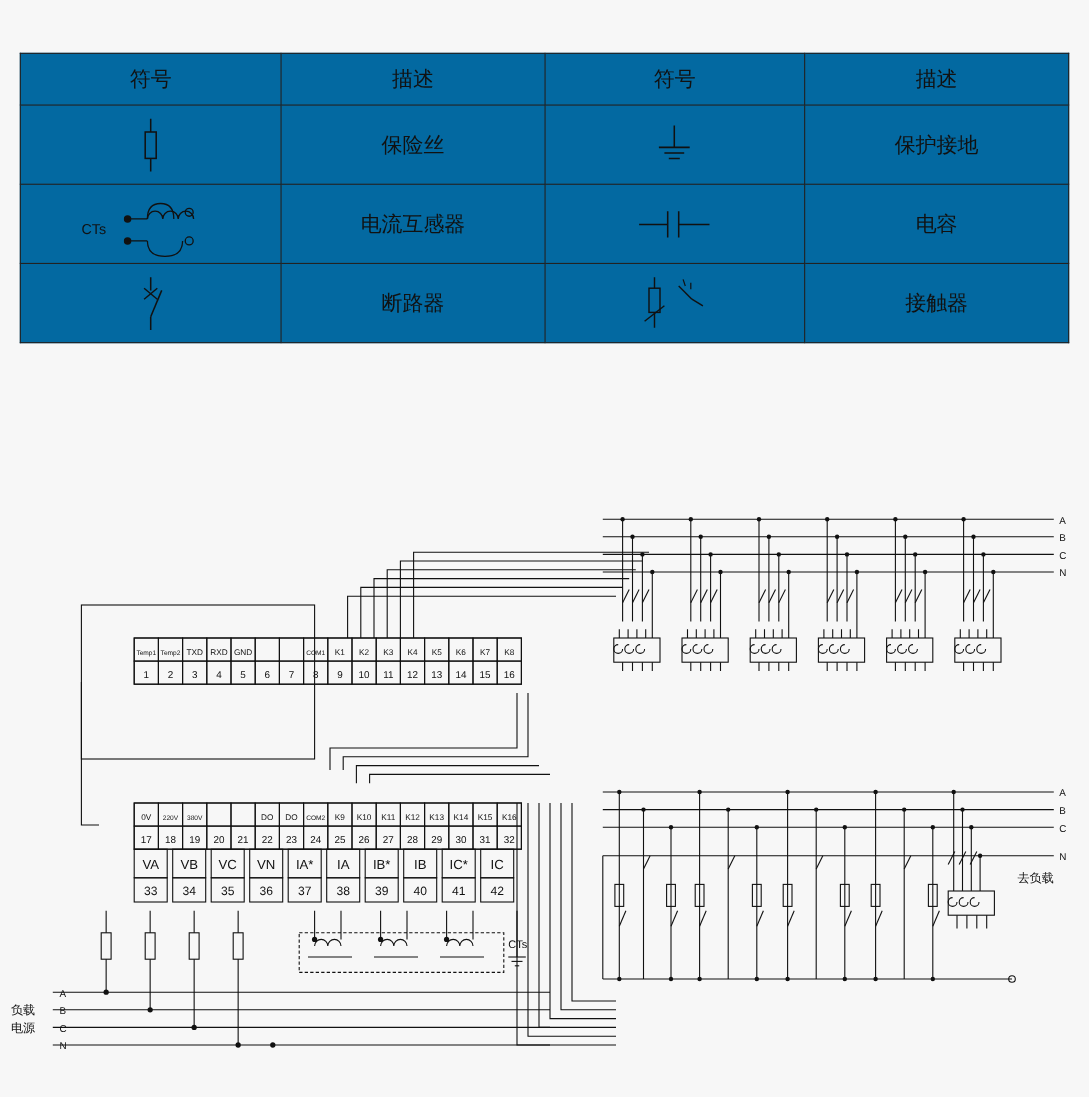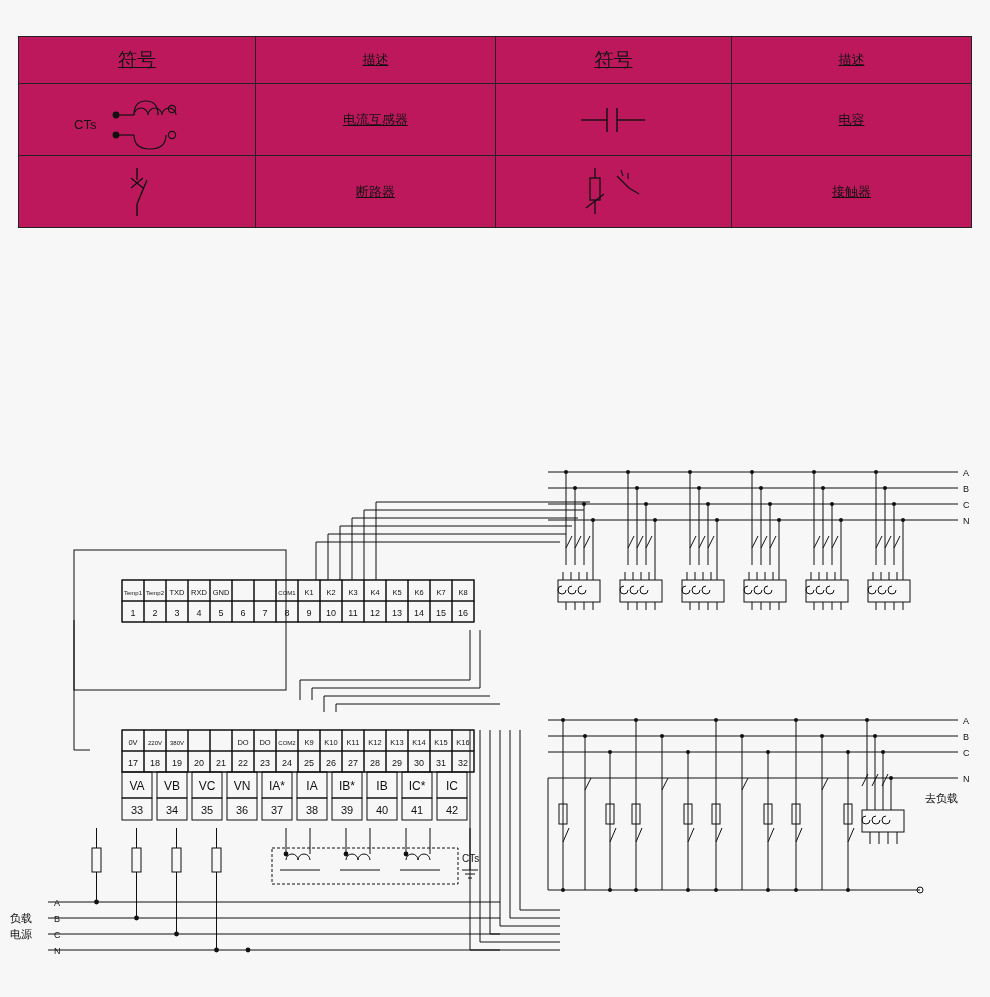--- a/index.html
+++ b/index.html
@@ -1,44 +1,63 @@
 <!DOCTYPE html>
 <html><head>
 <meta charset="utf-8">
 <style>
   html,body{margin:0;padding:0;background:#f7f7f7;}
   body{width:990px;height:997px;position:relative;font-family:"Liberation Sans","DejaVu Sans",sans-serif;color:#111;overflow:hidden;}
 
   
-  .legend{position:absolute;left:18px;top:36px;width:954px;border-collapse:collapse;background:#be185d;text-decoration:underline;}
+  .legend{position:absolute;left:18px;top:48px;width:954px;border-collapse:collapse;background:#0369a1;}
   .legend td,.legend th{border:1px solid #222;text-align:center;vertical-align:middle;font-weight:normal;}
   .legend .hd{height:44px;font-size:19px;}
   .legend .row{height:72px;}
   .legend .sym{width:235px;}
-  .legend .desc{width:240px;font-size:13px;}
+  .legend .desc{width:240px;font-size:19px;}
   .legend .sym svg{display:block;margin:0 auto;}
 
   
   .schem{position:absolute;left:0;top:430px;width:990px;height:567px;}
   .schem svg{display:block;}
   .lbl{font-size:9px;font-family:"Liberation Sans",sans-serif;}
   text{font-family:"Liberation Sans","DejaVu Sans",sans-serif;}
 </style>
 </head>
 <body>
 
 <table class="legend">
   <tbody>
       <tr>
     <th class="hd sym">符号</th>
     <th class="hd desc">描述</th>
     <th class="hd sym">符号</th>
     <th class="hd desc">描述</th>
   </tr>
 
+  <tr class="row">
+    <td class="sym">
+      <svg width="60" height="56" viewBox="0 0 60 56">
+        <line x1="30" y1="4" x2="30" y2="16" stroke="#111" stroke-width="1.4"></line>
+        <rect x="25" y="16" width="10" height="24" fill="none" stroke="#111" stroke-width="1.4"></rect>
+        <line x1="30" y1="40" x2="30" y2="52" stroke="#111" stroke-width="1.4"></line>
+      </svg>
+    </td>
+    <td class="desc">保险丝</td>
+    <td class="sym">
+      <svg width="60" height="56" viewBox="0 0 60 56">
+        <line x1="30" y1="10" x2="30" y2="30" stroke="#111" stroke-width="1.4"></line>
+        <line x1="16" y1="30" x2="44" y2="30" stroke="#111" stroke-width="1.6"></line>
+        <line x1="21" y1="35" x2="39" y2="35" stroke="#111" stroke-width="1.4"></line>
+        <line x1="25" y1="40" x2="35" y2="40" stroke="#111" stroke-width="1.4"></line>
+      </svg>
+    </td>
+    <td class="desc">保护接地</td>
+  </tr>
 
   <tr class="row">
     <td class="sym">
       <svg width="150" height="62" viewBox="0 0 150 62">
         <text x="12" y="40" font-size="13" fill="#111">CTs</text>
         <circle cx="54" cy="26" r="3.4" fill="#111"></circle>
         <circle cx="54" cy="46" r="3.4" fill="#111"></circle>
         <line x1="54" y1="26" x2="72" y2="26" stroke="#111" stroke-width="1.2"></line>
         <line x1="54" y1="46" x2="72" y2="46" stroke="#111" stroke-width="1.2"></line>
         <path d="M72 26 q0 -14 12 -14 q12 0 12 14" fill="none" stroke="#111" stroke-width="1.2"></path>

